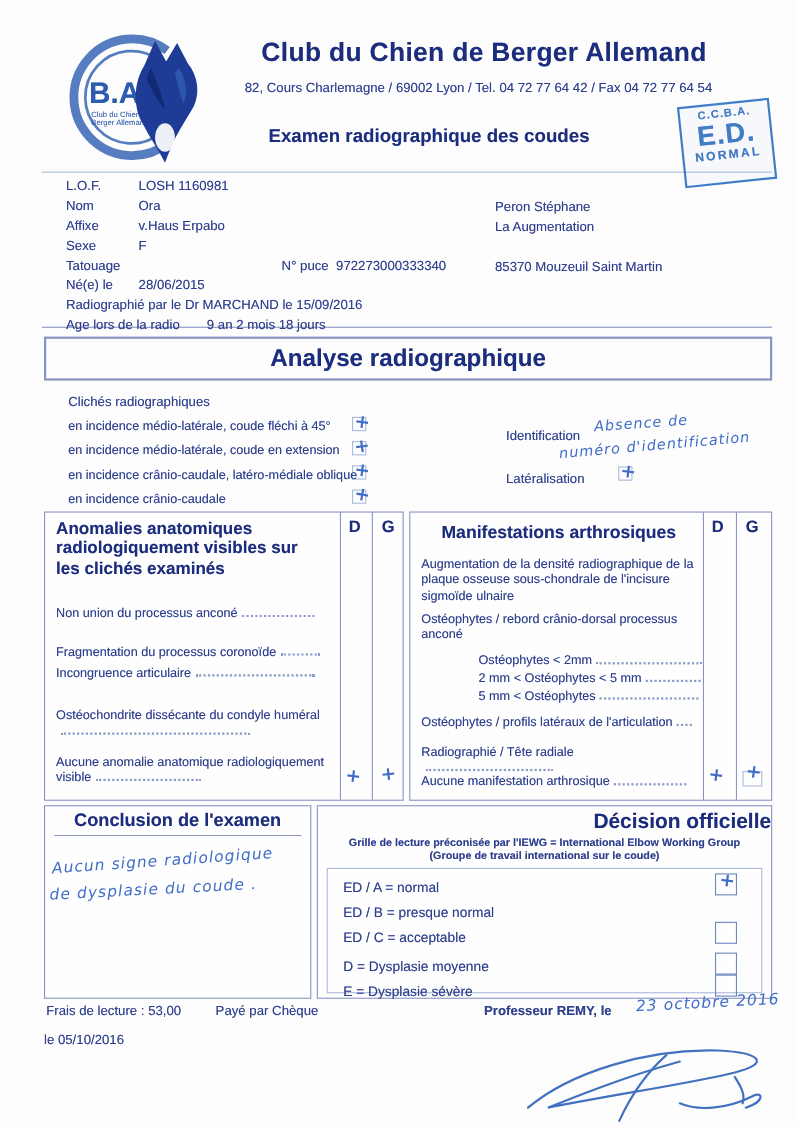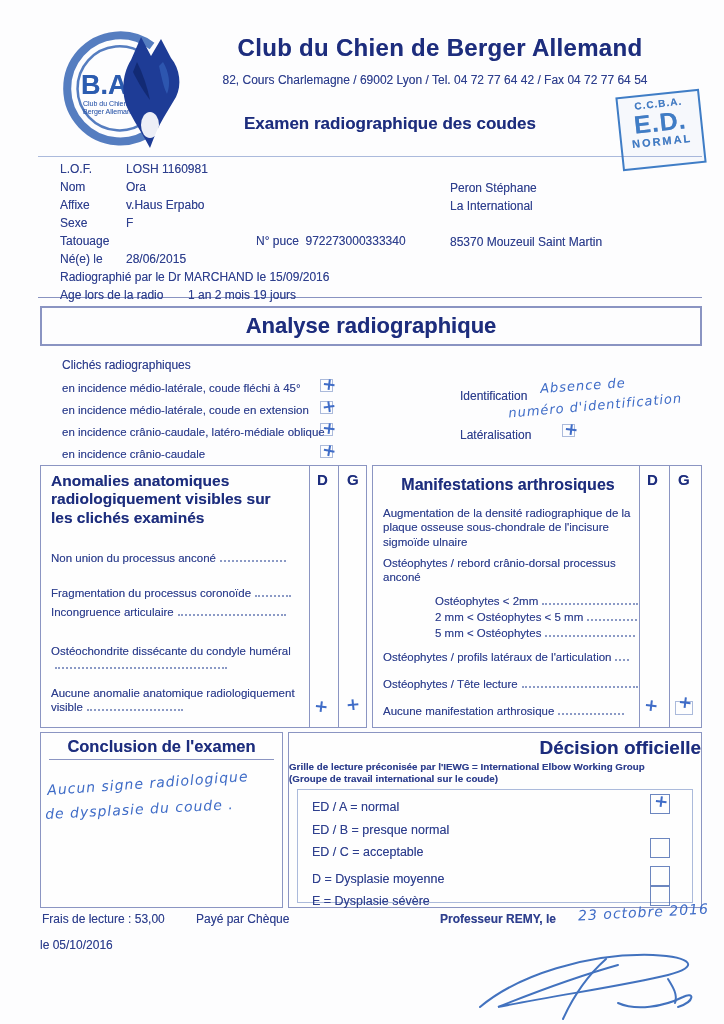--- a/index.html
+++ b/index.html
@@ -76,21 +76,21 @@
   .mark{position:absolute;font-size:17px;}
   
   .conclusion{top:732px;left:40px;width:243px;height:176px;}
   .conclusion-head{margin:4px 8px 0;text-align:center;font-size:16.5px;font-weight:bold;
     color:var(--ink-dark);border-bottom:1.5px solid var(--line);padding-bottom:3px;}
   .conc-hand1{top:42px;left:6px;font-size:14px;transform:rotate(-4deg);white-space:nowrap;}
   .conc-hand2{top:68px;left:4px;font-size:14px;transform:rotate(-3deg);white-space:nowrap;}
   .decision{top:732px;left:288px;width:414px;height:176px;}
   .decision-title{position:absolute;top:4px;left:0;right:0;text-align:right;
     font-size:19px;font-weight:bold;color:var(--ink-dark);}
-  .decision-sub{position:absolute;left:0;right:0;text-align:left;font-size:9.8px;
+  .decision-sub{position:absolute;left:0;right:0;text-align:center;font-size:9.8px;
     font-weight:bold;}
   .options-box{position:absolute;left:8px;right:8px;top:56px;bottom:4px;
     border:1.5px solid var(--line-soft);}
   .opt{position:absolute;left:14px;font-size:12.5px;white-space:nowrap;}
   .cb{position:absolute;left:352px;width:20px;height:20px;
     border:1.6px solid rgba(59,94,170,.75);}
   .cb .hm{position:absolute;top:-2px;left:3px;}
   
   .frais{top:912px;left:42px;font-size:12px;}
   .paiement{top:912px;left:196px;font-size:12px;}
@@ -130,24 +130,24 @@
 
   <div class="abs identity">
     <div class="id-row" style="top:5px"><span class="lbl">L.O.F.</span><span>LOSH 1160981</span></div>
     <div class="id-row" style="top:23px"><span class="lbl">Nom</span><span>Ora</span></div>
     <div class="id-row" style="top:41px"><span class="lbl">Affixe</span><span>v.Haus Erpabo</span></div>
     <div class="id-row" style="top:59px"><span class="lbl">Sexe</span><span>F</span></div>
     <div class="id-row" style="top:77px"><span class="lbl">Tatouage</span><span></span></div>
     <div class="id-puce" style="top:77px"><span>N° puce</span>&nbsp;&nbsp;<span>972273000333340</span></div>
     <div class="id-row" style="top:95px"><span class="lbl">Né(e) le</span><span>28/06/2015</span></div>
     <div class="id-row" style="top:113px"><span>Radiographié par le Dr MARCHAND  le 15/09/2016</span></div>
-    <div class="id-row" style="top:131px"><span class="lbl" style="width:128px">Age lors de la radio</span><span>1 an 2 mois 19 jours</span></div>
+    <div class="id-row" style="top:131px"><span class="lbl" style="width:128px">Age lors de la radio</span><span>9 an 2 mois 18 jours</span></div>
     <div class="owner">
       <div style="top:24px">Peron Stéphane</div>
-      <div style="top:42px">La International</div>
+      <div style="top:42px">La Augmentation</div>
       <div style="top:78px">85370 Mouzeuil Saint Martin</div>
     </div>
   </div>
 
   <div class="abs banner">Analyse radiographique</div>
 
   <div class="abs cliches-title">Clichés radiographiques</div>
   <div class="cliche-row" style="top:382px">en incidence médio-latérale, coude fléchi à 45°</div>
   <div class="cliche-row" style="top:404px">en incidence médio-latérale, coude en extension</div>
   <div class="cliche-row" style="top:426px">en incidence crânio-caudale, latéro-médiale oblique</div>
@@ -197,21 +197,21 @@
     <div class="vline" style="left:296px"></div>
     <div class="dg" style="left:274px">D</div>
     <div class="dg" style="left:305px">G</div>
     <div class="panel-head-right">Manifestations arthrosiques</div>
     <div class="item" style="top:40px;width:250px">Augmentation de la densité radiographique de la plaque osseuse sous-chondrale de l'incisure sigmoïde ulnaire</div>
     <div class="item" style="top:90px;width:250px">Ostéophytes / rebord crânio-dorsal processus anconé</div>
     <div class="item" style="top:128px;left:62px"><span>Ostéophytes &lt; 2mm</span><span class="dots" style="width:96px"></span></div>
     <div class="item" style="top:144px;left:62px"><span>2 mm &lt; Ostéophytes &lt; 5 mm</span><span class="dots" style="width:50px"></span></div>
     <div class="item" style="top:160px;left:62px"><span>5 mm &lt; Ostéophytes</span><span class="dots" style="width:90px"></span></div>
     <div class="item" style="top:184px;width:256px"><span>Ostéophytes / profils latéraux de l'articulation</span><span class="dots" style="width:14px"></span></div>
-    <div class="item" style="top:211px;width:256px"><span>Ostéophytes / Tête lecture</span><span class="dots" style="width:116px"></span></div>
+    <div class="item" style="top:211px;width:256px"><span>Radiographié / Tête radiale</span><span class="dots" style="width:116px"></span></div>
     <div class="item" style="top:238px;width:256px"><span>Aucune manifestation arthrosique</span><span class="dots" style="width:66px"></span></div>
     <div class="mark hm" style="top:231px;left:271px">+</div>
     <div class="abs mini-box" style="top:235px;left:302px;width:18px;height:14px">
         <span class="hm" style="top:-8px;left:2px;position:absolute">+</span>
       </div>
   </div>
 
   <div class="abs panel conclusion">
     <div class="conclusion-head">Conclusion de l'examen</div>
     <div class="abs hand conc-hand1">Aucun  signe  radiologique</div>

